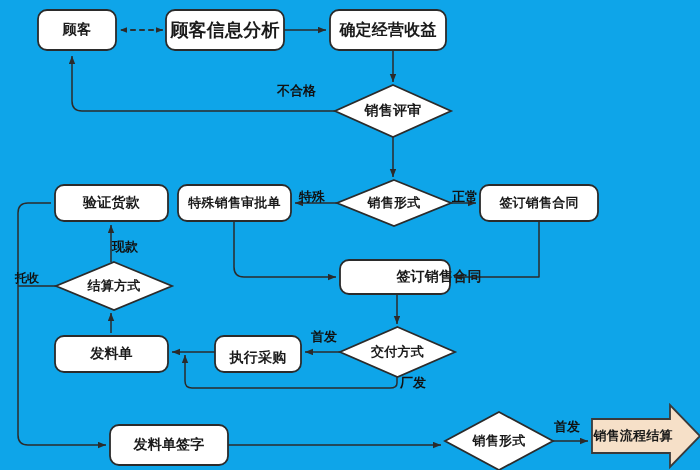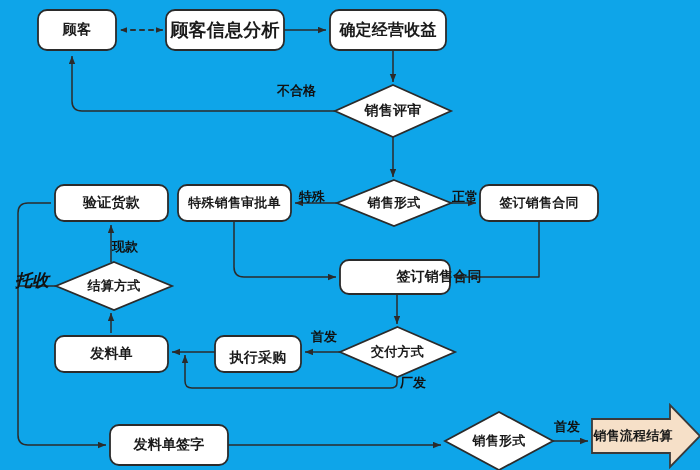--- a/index.html
+++ b/index.html
@@ -155,19 +155,19 @@
       <div class="node-label" style="left: 340px; top: 327px; width: 115px; height: 50px; font-size: 13px; color: rgb(26, 26, 26);">交付方式</div>
       <div class="node-label" style="left: 110px; top: 425px; width: 118px; height: 40px; font-size: 14px; color: rgb(26, 26, 26);">发料单签字</div>
       <div class="node-label" style="left: 445px; top: 412px; width: 108px; height: 58px; font-size: 13px; color: rgb(26, 26, 26);">销售形式</div>
       <div class="node-label" style="left: 592px; top: 419px; width: 82px; height: 34px; font-size: 13px; color: rgb(26, 26, 26);">销售流程结算</div>
     </div>
   <div id="edgelabels">
       <div class="edge-label" style="left: 277px; top: 84px; font-size: 13px;">不合格</div>
       <div class="edge-label" style="left: 299px; top: 190px; font-size: 13px;">特殊</div>
       <div class="edge-label" style="left: 452px; top: 190px; font-size: 13px;">正常</div>
       <div class="edge-label" style="left: 112px; top: 240px; font-size: 13px;">现款</div>
-      <div class="edge-label" style="left: 15px; top: 272px; font-size: 17px; font-style: italic;">托收</div>
+      <div class="edge-label" style="left: 15px; top: 272px; font-size: 12px;">托收</div>
       <div class="edge-label" style="left: 311px; top: 330px; font-size: 13px;">首发</div>
       <div class="edge-label" style="left: 400px; top: 376px; font-size: 13px;">厂发</div>
       <div class="edge-label" style="left: 554px; top: 420px; font-size: 13px;">首发</div>
     </div>
 
 </div>
 
 </body></html>

